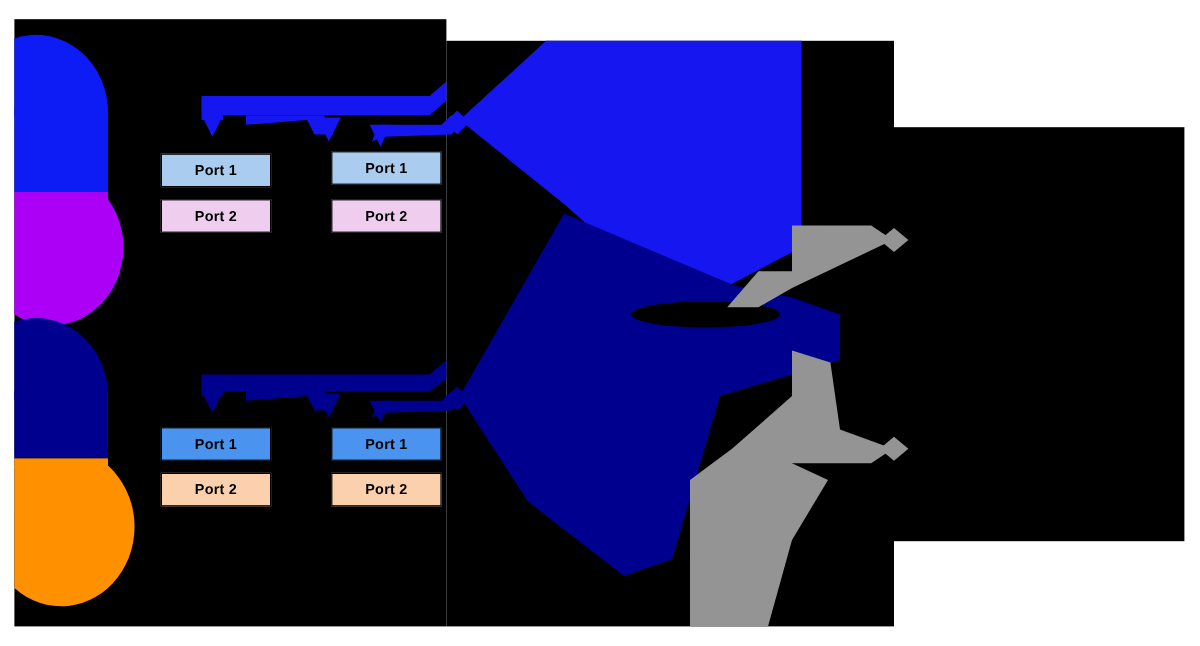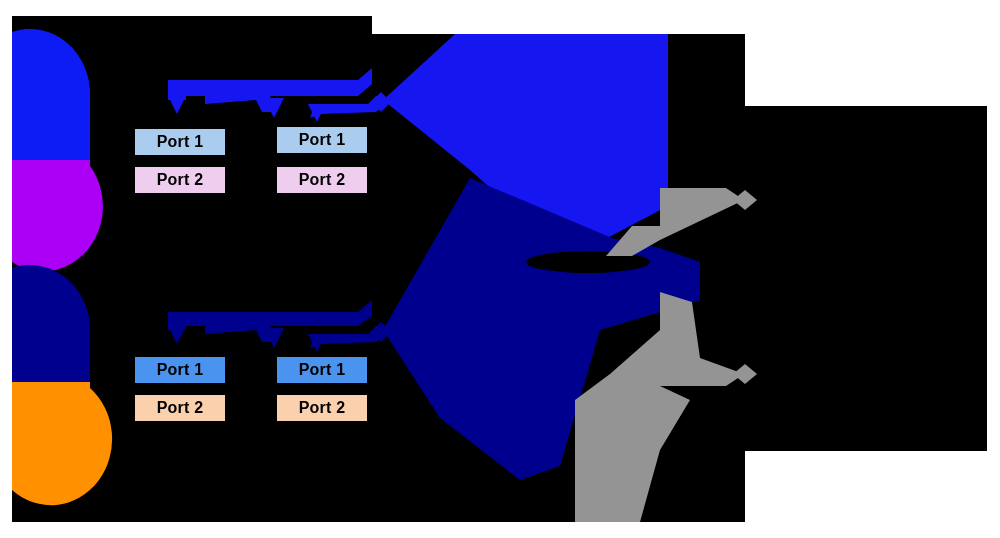--- a/index.html
+++ b/index.html
@@ -13,21 +13,21 @@
   #blk-b{left:372px; top:34px;  width:373px; height:488px;}
   #blk-c{left:745px; top:106px; width:242px; height:345px;}
 
   
   #art{position:absolute;left:0;top:0;width:1000px;height:538px;}
 
   
   .port{position:absolute;width:92px;height:28px;
         border:1px solid #000000;box-sizing:border-box;
         display:flex;align-items:center;justify-content:center;
-        font-size:16px;font-weight:bold;color:#000000;
+        font-size:12px;font-weight:bold;color:#000000;
         letter-spacing:.2px;}
 </style>
 </head>
 <body>
 
 <div id="stage">
 
   <div class="canvas-blk" id="blk-a"></div>
   <div class="canvas-blk" id="blk-b"></div>
   <div class="canvas-blk" id="blk-c"></div>

